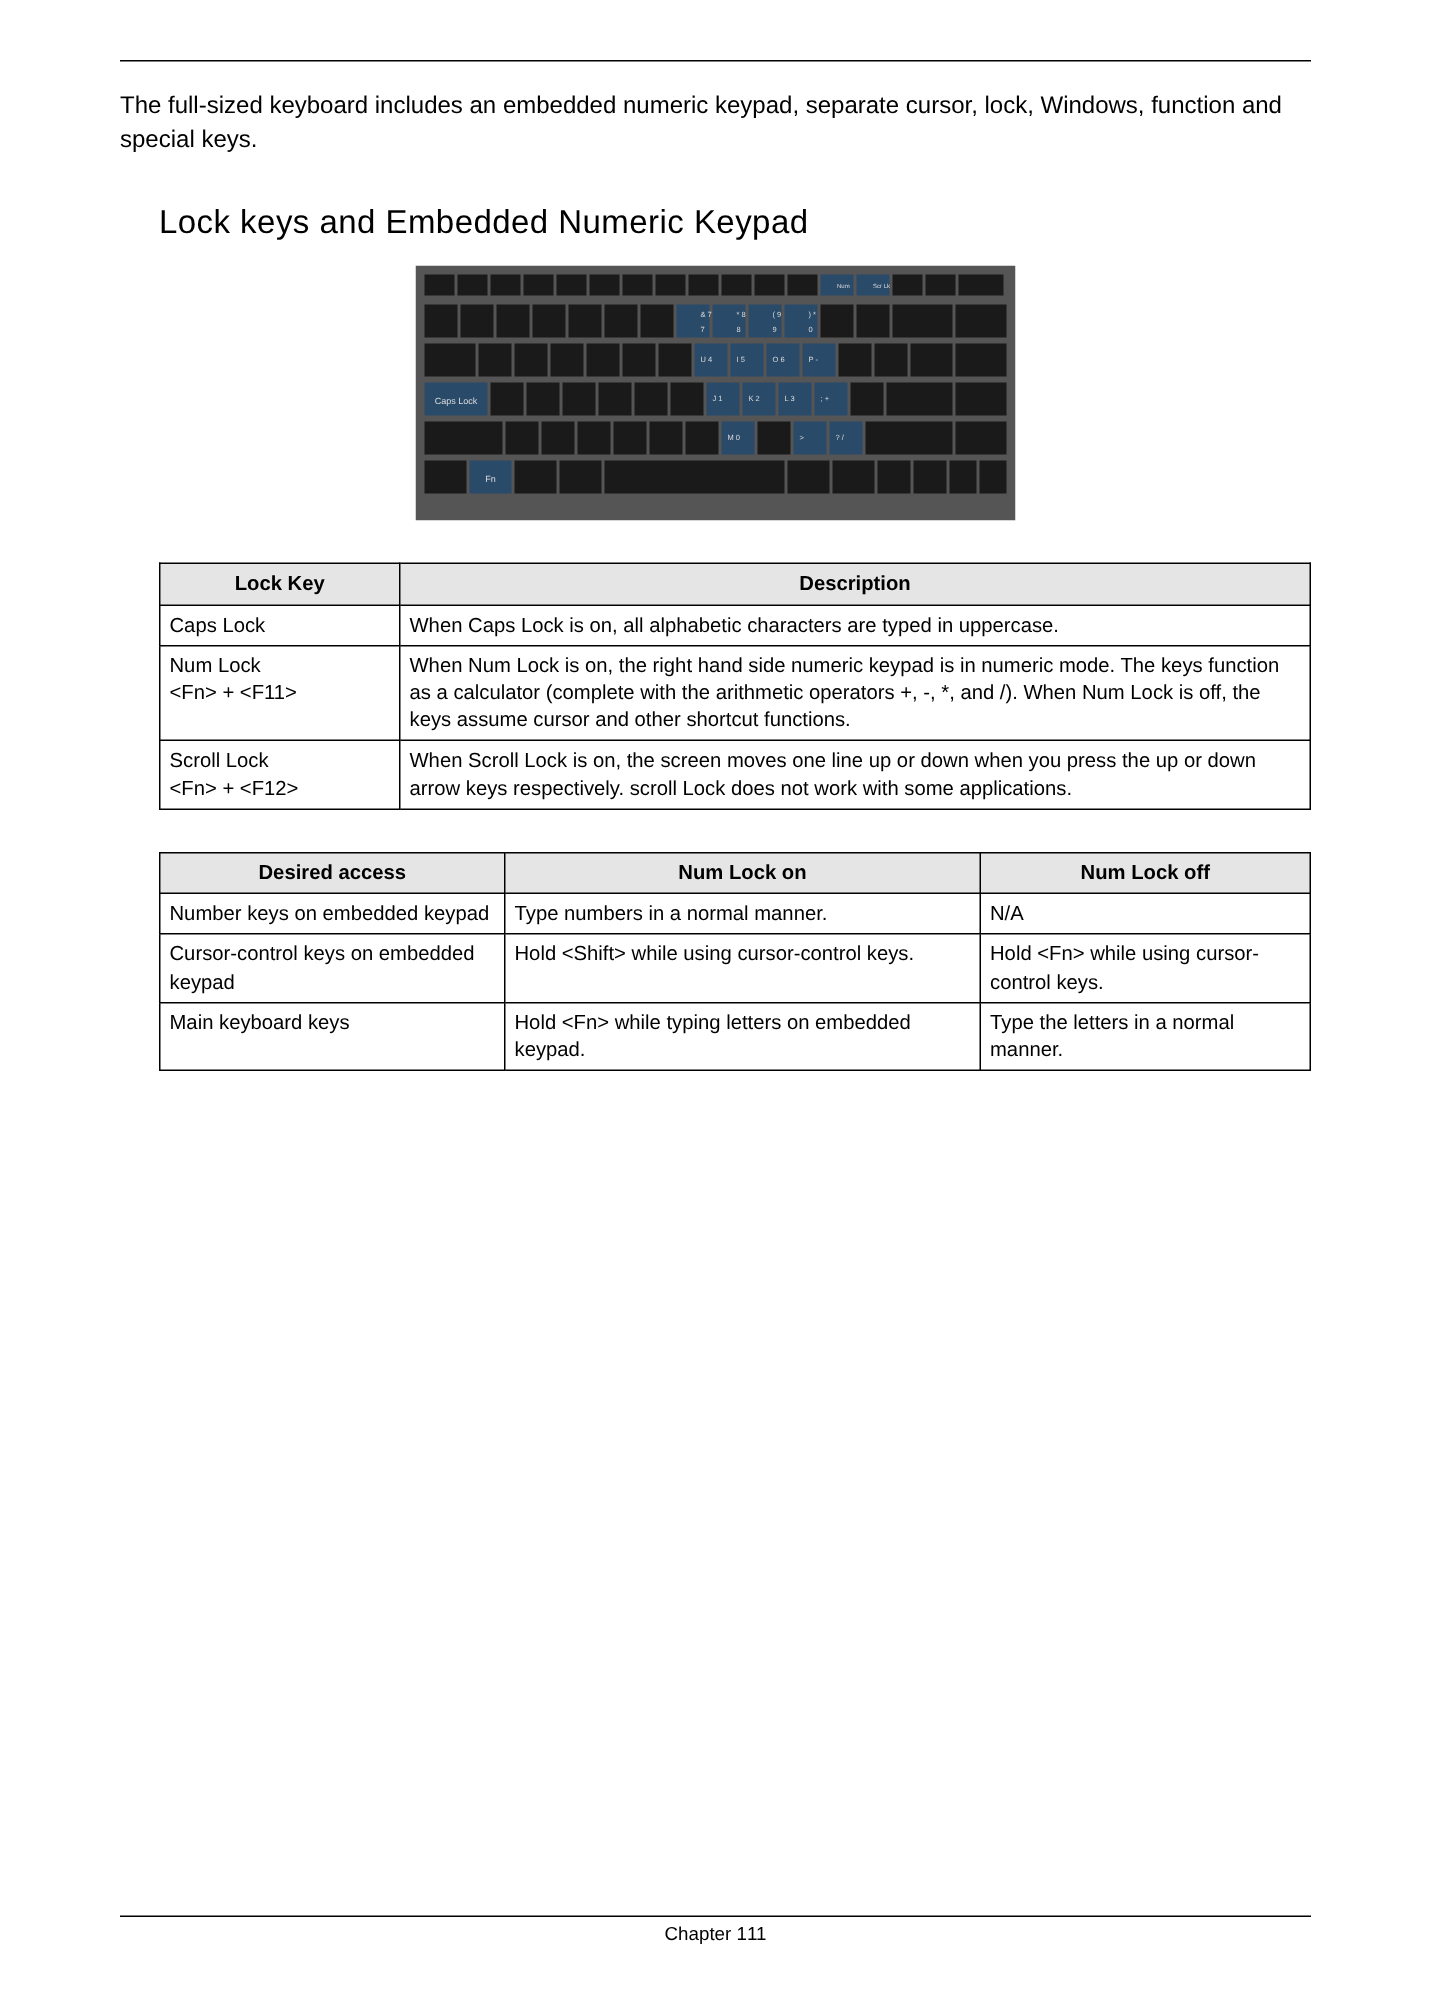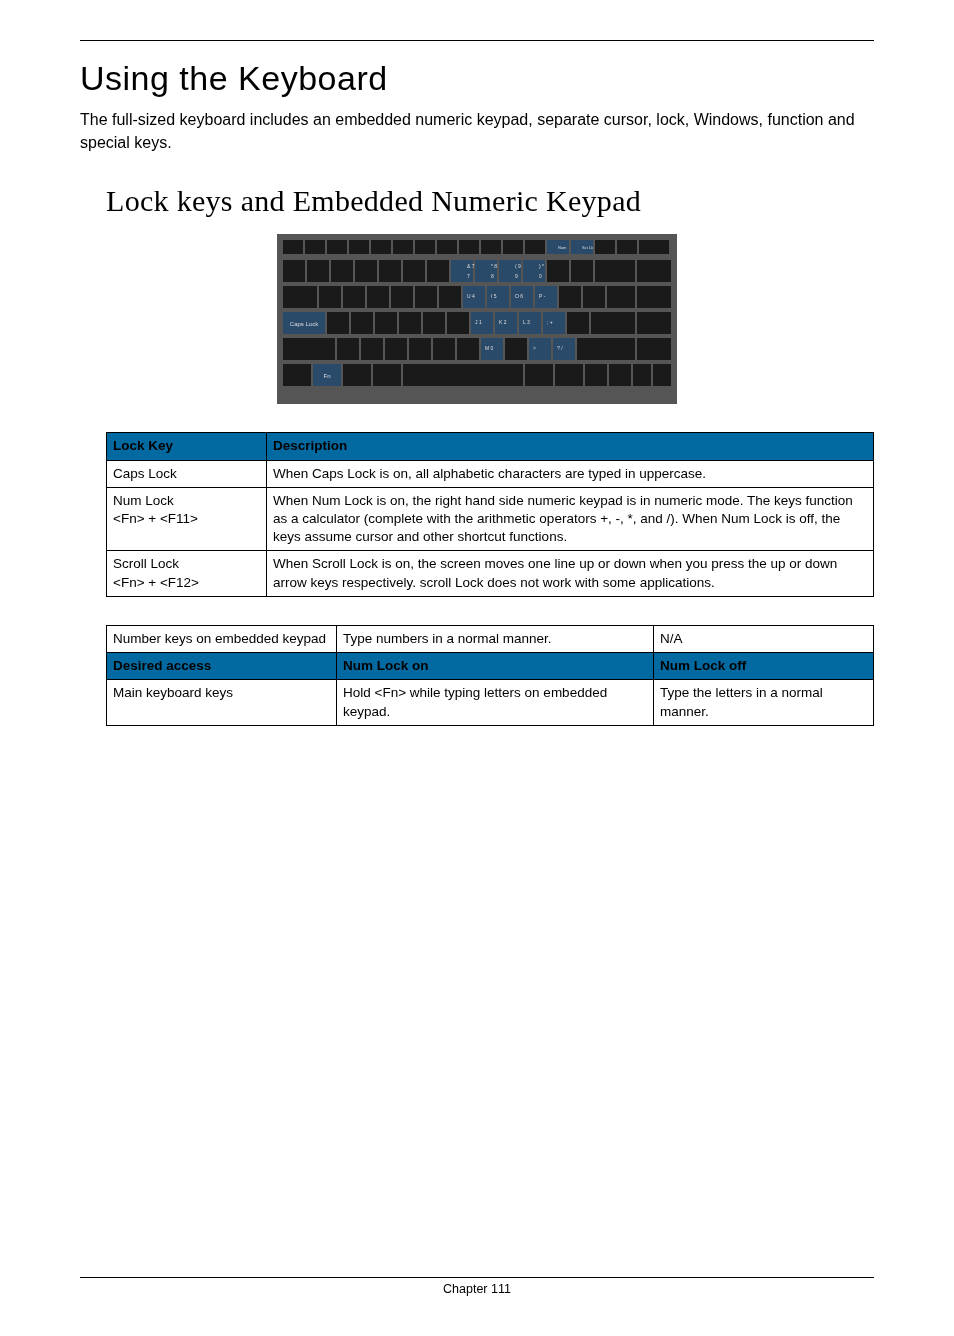--- a/index.html
+++ b/index.html
@@ -1,42 +1,41 @@
 <!DOCTYPE html>
 <html><head>
 <meta charset="utf-8">
 <style>
   * { box-sizing: border-box; margin: 0; padding: 0; }
   html, body { width: 954px; background: #fff; font-family: Arial, Helvetica, sans-serif; color: #000; }
   .page { width: 954px; padding: 40px 80px 40px 80px; position: relative; min-height: 1336px; }
   .hr-top { border: none; border-top: 1px solid #000; margin-bottom: 18px; }
   h1 { font-family: Verdana, Geneva, sans-serif; font-weight: normal; font-size: 34px; letter-spacing: 0.5px; margin-bottom: 10px; }
   p.body { font-size: 16px; line-height: 1.45; margin-bottom: 14px; }
-  h2 { font-family: Liberation Serif, serif; font-weight: normal; font-size: 30px; margin-left: 26px; margin-top: 30px; margin-bottom: 4px; letter-spacing: 0.3px; }
+  h2 { font-family: Liberation Sans, sans-serif; font-weight: normal; font-size: 22px; margin-left: 26px; margin-top: 30px; margin-bottom: 4px; letter-spacing: 0.3px; }
   .kbd-img { display: block; margin: 16px auto 28px auto; }
   table { border-collapse: collapse; width: 100%; margin-left: 0; margin-bottom: 28px; table-layout: fixed; }
   .indented { margin-left: 26px; width: calc(100% - 26px); }
   th, td { border: 1px solid #000; font-size: 13.5px; text-align: left; vertical-align: top; padding: 4px 6px; line-height: 1.35; }
-  th { background: #0369a1; font-weight: bold; }
+  th { background: #e5e5e5; font-weight: bold; text-align: center; }
   .col-lockkey { width: 160px; }
   .col-desiredaccess { width: 230px; }
   .col-numlockon { width: auto; }
   .col-numlockoff { width: 220px; }
   .footer { position: absolute; bottom: 40px; left: 80px; right: 80px; }
   .footer .hr { border: none; border-top: 1px solid #000; margin-bottom: 4px; }
   .footer .row { display: flex; justify-content: center; font-size: 12.5px; }
   .bold { font-weight: normal; }
 </style>
 </head>
 <body>
 
 <div class="page">
   <hr class="hr-top">
 
-  <h1>Using the Keyboard</h1>
 
   <p class="body">The full-sized keyboard includes an embedded numeric keypad, separate cursor, lock, Windows, function and special keys.</p>
 
   <h2>Lock keys and Embedded Numeric Keypad</h2>
 
 
   <svg class="kbd-img" width="400" height="170" viewBox="0 0 400 170">
     <rect x="0" y="0" width="400" height="170" fill="#555"></rect>
 
     <g fill="#1a1a1a">
@@ -202,28 +201,33 @@
 
 
   <table class="indented">
     <colgroup>
         <col class="col-desiredaccess">
         <col class="col-numlockon">
         <col class="col-numlockoff">
       </colgroup>
     <tbody>
         <tr>
+      <th>Desired access</th>
+      <th>Num Lock on</th>
+      <th>Num Lock off</th>
+    </tr>
+    <tr>
       <td>Number keys on embedded keypad</td>
       <td>Type numbers in a normal manner.</td>
       <td>N/A</td>
     </tr>
     <tr>
-      <th>Desired access</th>
-      <th>Num Lock on</th>
-      <th>Num Lock off</th>
+      <td>Cursor-control keys on embedded keypad</td>
+      <td><span>Hold </span><span class="bold">&lt;Shift&gt;</span><span> while using cursor-control keys.</span></td>
+      <td><span>Hold </span><span class="bold">&lt;Fn&gt;</span><span> while using cursor-control keys.</span></td>
     </tr>
     <tr>
       <td>Main keyboard keys</td>
       <td><span>Hold </span><span class="bold">&lt;Fn&gt;</span><span> while typing letters on embedded keypad.</span></td>
       <td>Type the letters in a normal manner.</td>
     </tr>
   </tbody>
     </table>
 
   <div class="footer">

